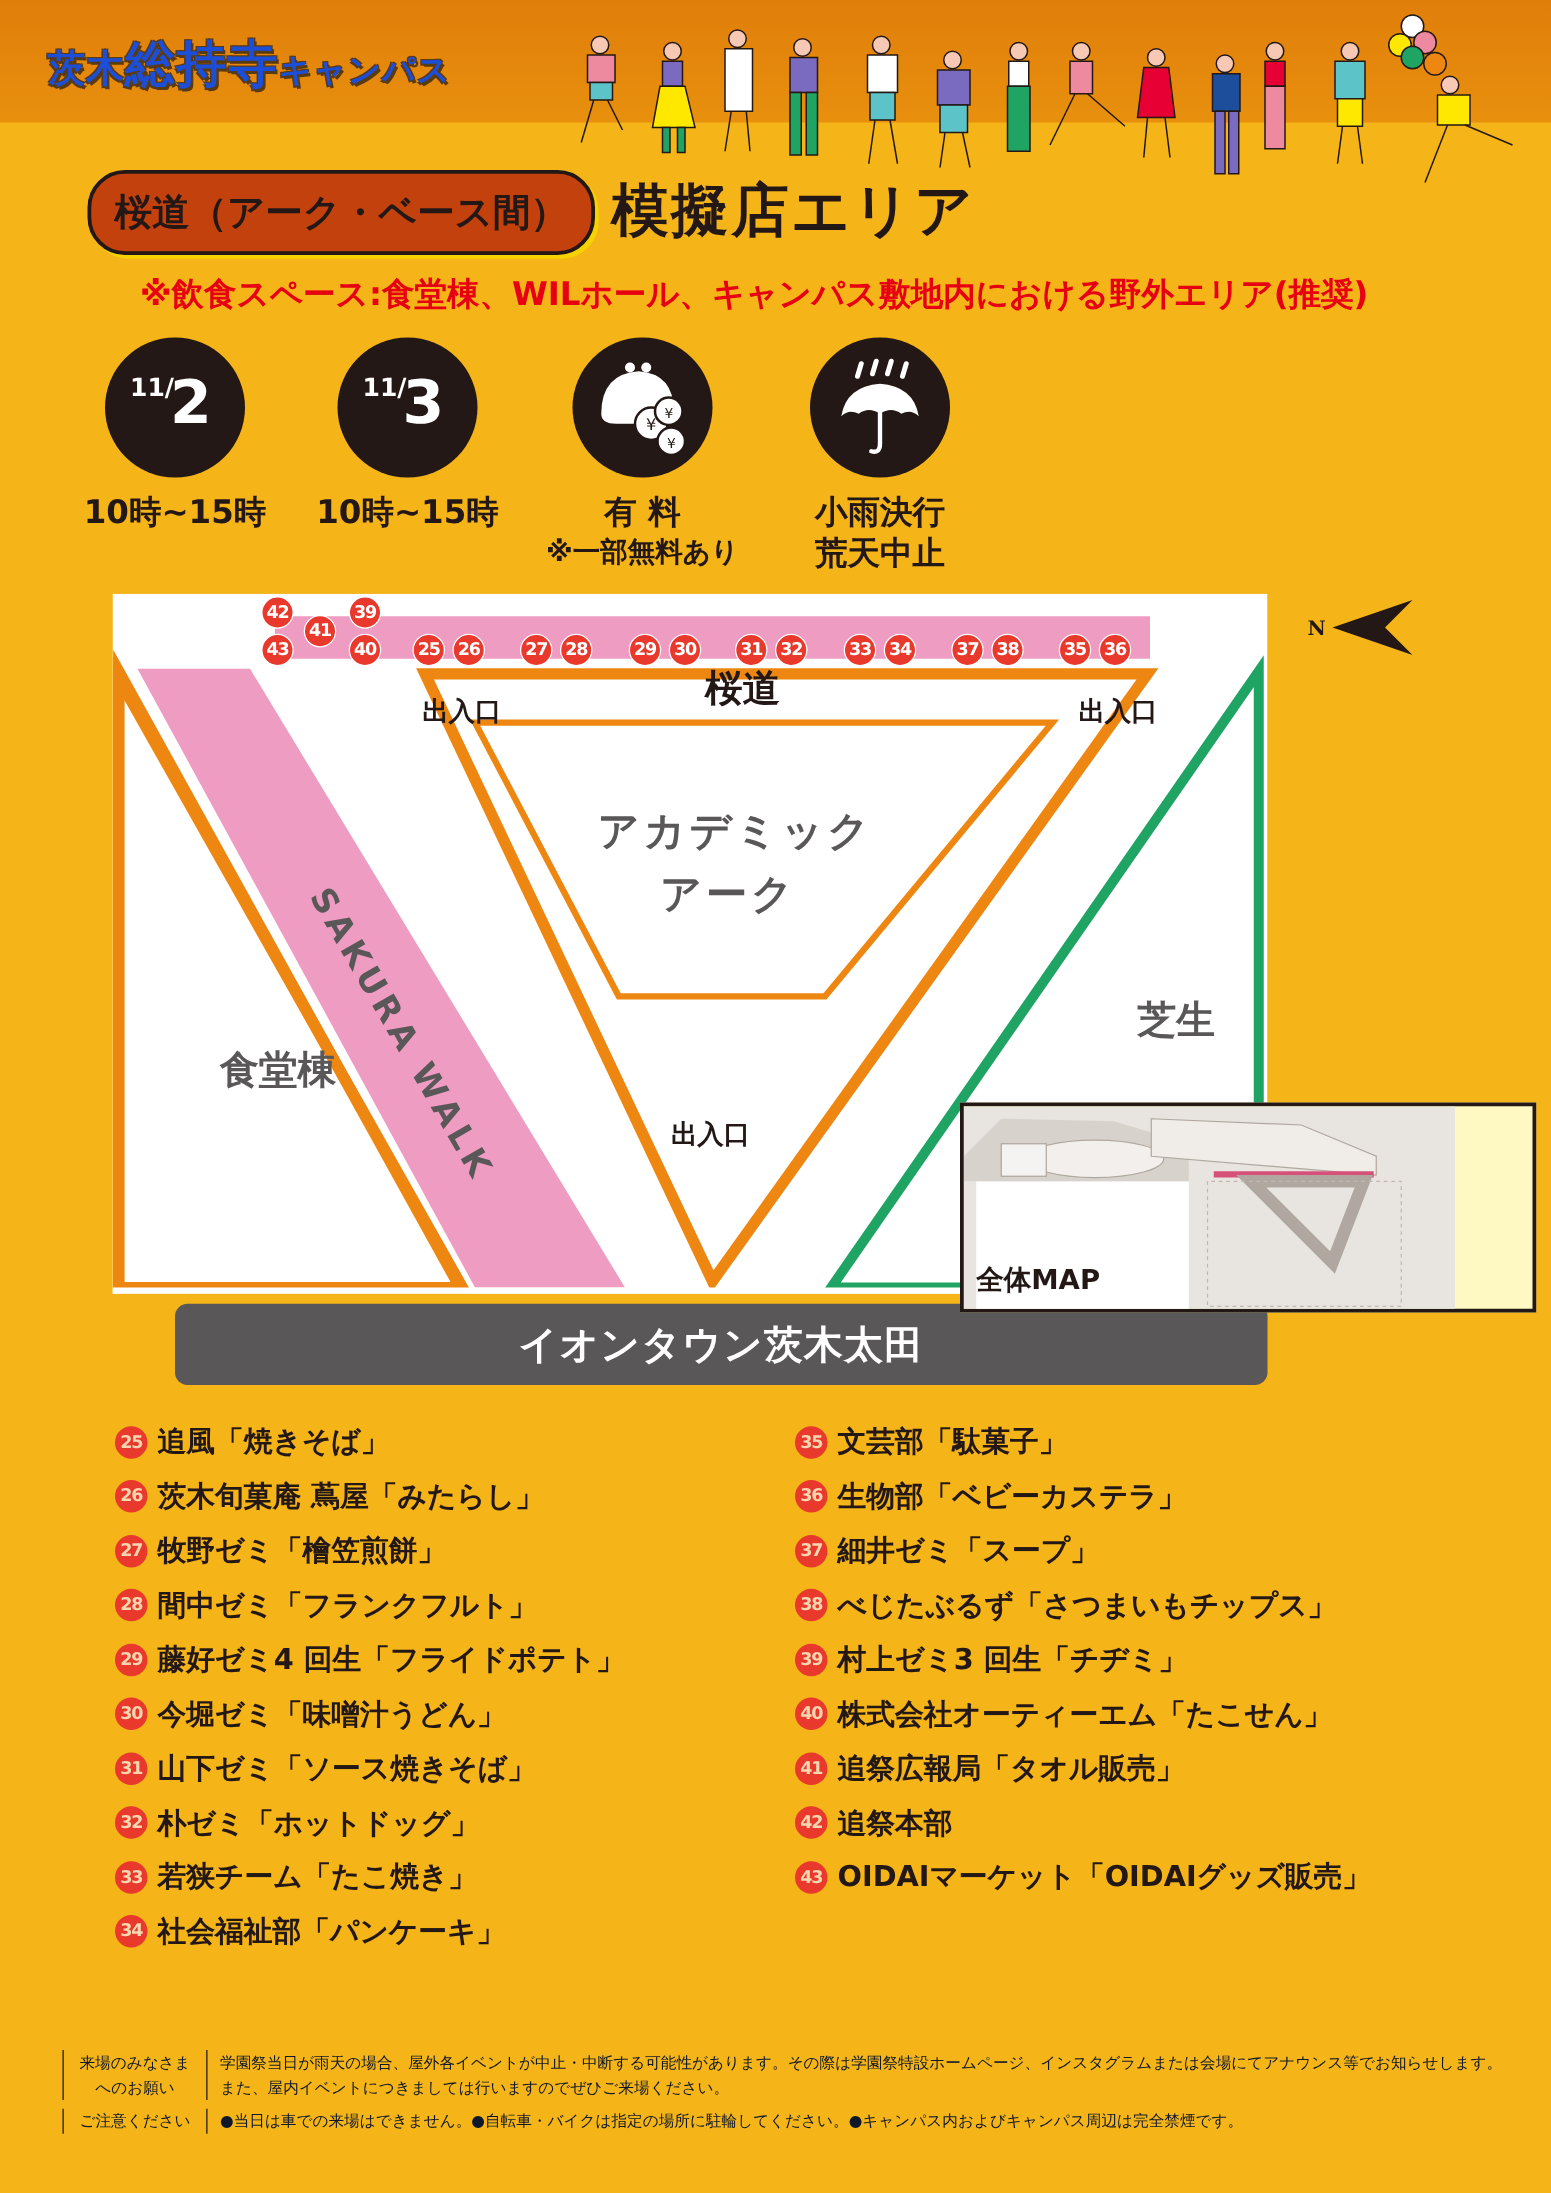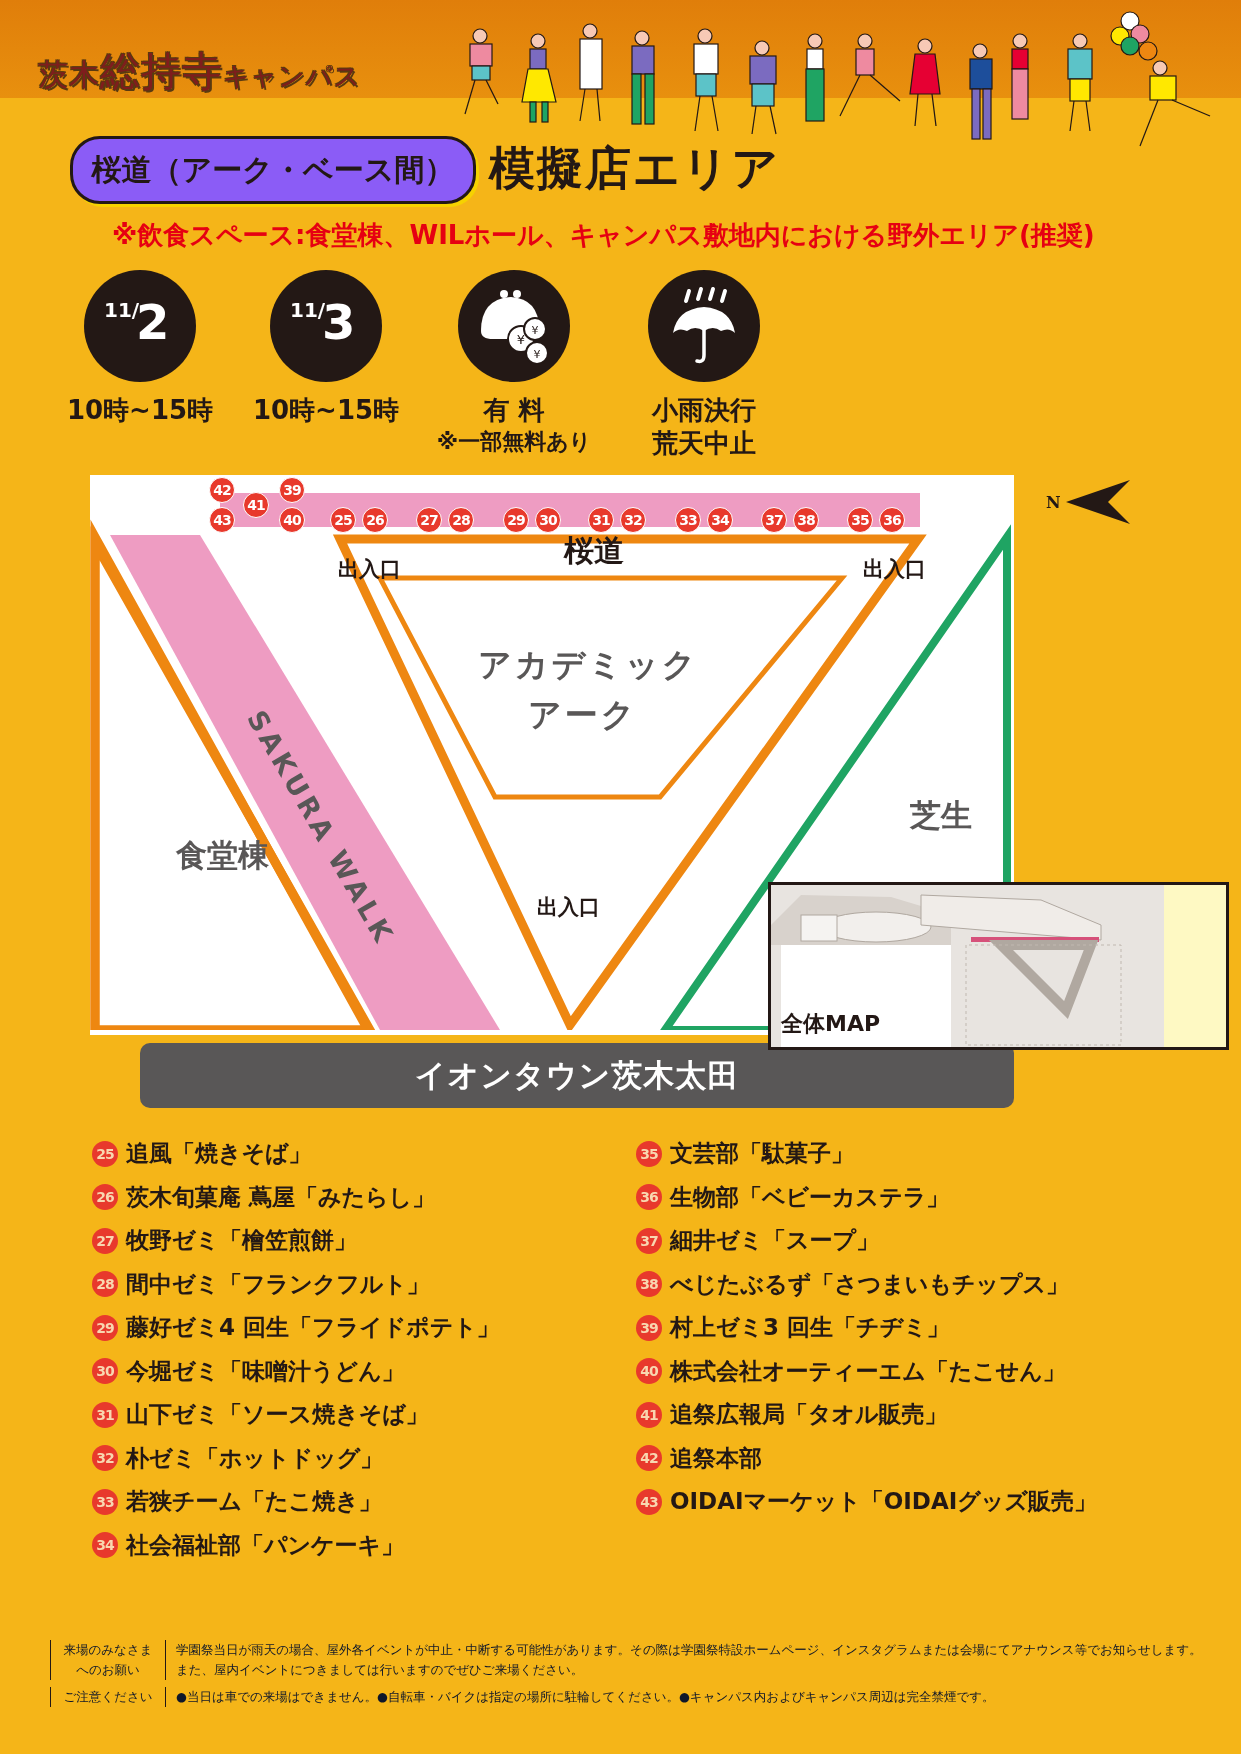--- a/index.html
+++ b/index.html
@@ -8,32 +8,32 @@
     background: #F5B518;
     font-family: "DejaVu Sans", "Liberation Sans", sans-serif;
     color: #231815;
     position: relative;
   }
   .header-band {
     position: absolute; left: 0; top: 0; width: 1241px; height: 98px;
     background: linear-gradient(#E07E0A, #E8900E);
   }
   .brand {
-    position: absolute; left: 38px; top: 44px;
-    font-size: 30px; font-weight: normal; color: #7f1d1d; letter-spacing: 1px;
+    position: absolute; left: 38px; top: 24px;
+    font-size: 30px; font-weight: bold; color: #1d4ed8; letter-spacing: 1px;
     text-shadow: 2px 2px 0 #5a3a10, -1px -1px 0 #5a3a10, 1px -1px 0 #5a3a10, -1px 1px 0 #5a3a10;
     white-space: nowrap;
   }
   .brand .big { font-size: 40px; }
   .brand .small { font-size: 26px; }
   .people { position: absolute; left: 460px; top: 6px; width: 780px; height: 150px; }
 
   .location-pill {
     position: absolute; left: 70px; top: 136px; width: 406px; height: 68px;
-    background: #8b5cf6; border: 3px solid #231815; border-radius: 30px;
+    background: #c2410c; border: 3px solid #231815; border-radius: 30px;
     box-shadow: 3px 3px 0 #F6D200;
     display: flex; align-items: center; justify-content: center;
     font-size: 30px; font-weight: bold; white-space: nowrap;
   }
   .area-title {
     position: absolute; left: 489px; top: 138px;
     font-size: 46px; font-weight: bold; white-space: nowrap; letter-spacing: 2px;
   }
   .eat-note {
     position: absolute; left: 100px; top: 218px;

